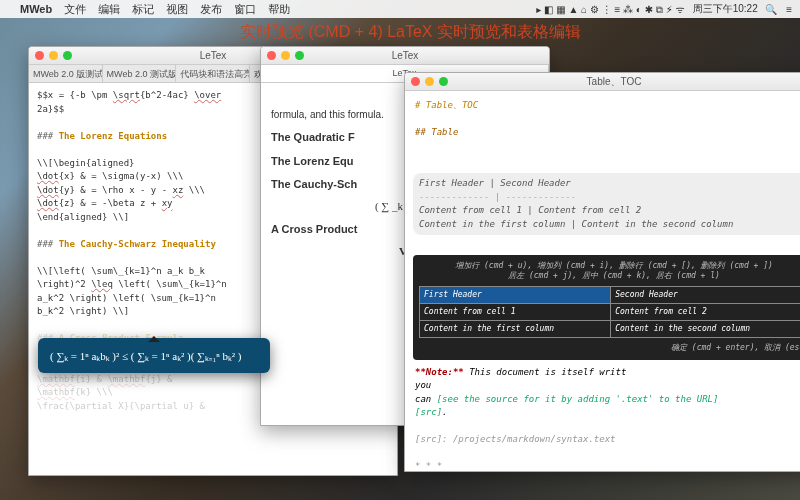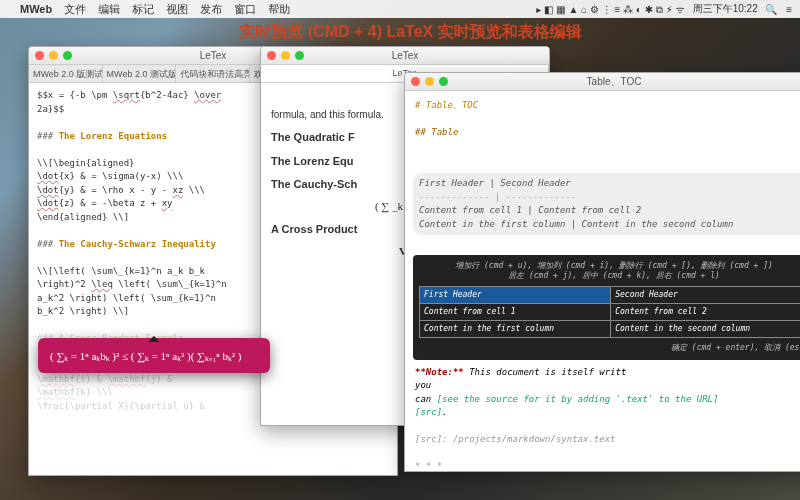--- a/index.html
+++ b/index.html
@@ -3,37 +3,37 @@
 <meta charset="utf-8">
 <style>
 * { margin:0; padding:0; box-sizing:border-box; }
 body { width:800px; height:500px; overflow:hidden; font-family:-apple-system,Helvetica,Arial,sans-serif; font-size:10px; position:relative; background:#8a7a6a; }
 .desktop { position:absolute; inset:0; background:linear-gradient(135deg,#6b8a9a 0%,#7a9ab0 15%,#5a4a3a 30%,#3a3025 50%,#2a2a2a 70%,#4a4a40 100%); }
 .menubar { position:absolute; top:0; left:0; right:0; height:18px; background:rgba(245,245,245,0.95); display:flex; align-items:center; padding:0 8px; font-size:11px; color:#333; z-index:100;gap:8px; }
 .menubar .left { display:flex; gap:12px; align-items:center; }
 .menubar .apple { font-size:12px; }
 .menubar .apptitle { font-weight:600; }
 .menubar .right { margin-left:auto; display:flex; gap:8px; align-items:center; font-size:10px; }
-.headline { position:absolute; top:22px; left:0; right:0; text-align:center; font-size:16px; color:#c42; font-weight:700; z-index:50;padding-left:21px; }
+.headline { position:absolute; top:22px; left:0; right:0; text-align:center; font-size:16px; color:#c42; font-weight:400; z-index:50;padding-left:21px; }
 .window { position:absolute; background:#fff; border:1px solid #aaa; border-radius:4px 4px 0 0; box-shadow:0 6px 20px rgba(0,0,0,0.35); overflow:hidden; }
 .titlebar { height:18px; background:linear-gradient(#f6f6f6,#e6e6e6); border-bottom:1px solid #ccc; display:flex; align-items:center; justify-content:center; font-size:10px; color:#555; position:relative; }
 .traffic { position:absolute; left:6px; top:4px; display:flex; gap:5px; }
 .traffic span { width:9px; height:9px; border-radius:50%; display:inline-block; }
 .tl-r{background:#ff5f56}.tl-y{background:#ffbd2e}.tl-g{background:#27c93f}
 .tabbar { height:18px; background:#e8e8e8; border-bottom:1px solid #ccc; display:flex; font-size:9px; color:#555; }
 .tabbar .tab { flex:1; padding:3px 4px; border-right:1px solid #ccc; text-align:center; white-space:nowrap; overflow:hidden; }
 .tabbar .tab.active { background:#fff; }
 
 .win-editor { top:46px; left:28px; width:370px; height:430px; z-index:10; }
 .editor-body { padding:6px 8px; font-family:Menlo,monospace; font-size:9px; line-height:1.5; color:#333; background:#fff; height:calc(100% - 36px); overflow:hidden; }
 .editor-body .h { color:#666; } .editor-body .h b{color:#c08000}
 .editor-body pre { white-space:pre-wrap; }
 .underl { text-decoration:underline wavy #c66; }
 
-.formula-pop { position:absolute; left:38px; top:338px; width:232px; background:#be185d; color:#fff; border-radius:6px; padding:10px 12px; font-size:11px; z-index:30; box-shadow:0 4px 14px rgba(0,0,0,0.5); font-family:"Times New Roman",serif; }
+.formula-pop { position:absolute; left:38px; top:338px; width:232px; background:#0c4a6e; color:#fff; border-radius:6px; padding:10px 12px; font-size:11px; z-index:30; box-shadow:0 4px 14px rgba(0,0,0,0.5); font-family:"Times New Roman",serif; }
 .formula-pop::before { content:""; position:absolute; top:-8px; left:110px; border:6px solid transparent; border-bottom-color:#222; }
 
 .win-preview { top:46px; left:260px; width:290px; height:380px; z-index:15; }
 .preview-body { padding:8px 10px; font-size:10px; color:#333; line-height:1.6; background:#fff; height:calc(100% - 36px); overflow:hidden; }
 .preview-body .sec { font-weight:700; margin:6px 0 2px; font-size:11px; }
 .preview-body .math { font-family:serif; font-size:11px; text-align:center; margin:4px 0; }
 
 .win-table { top:72px; left:404px; width:420px; height:400px; z-index:20; }
 .table-body { padding:8px 10px; font-family:Menlo,monospace; font-size:9px; line-height:1.5; background:#fff; height:calc(100% - 18px); overflow:hidden;font-style:italic; }
 .table-body .hdr1 { color:#c08000; } .table-body .hdr2{color:#a06000}

